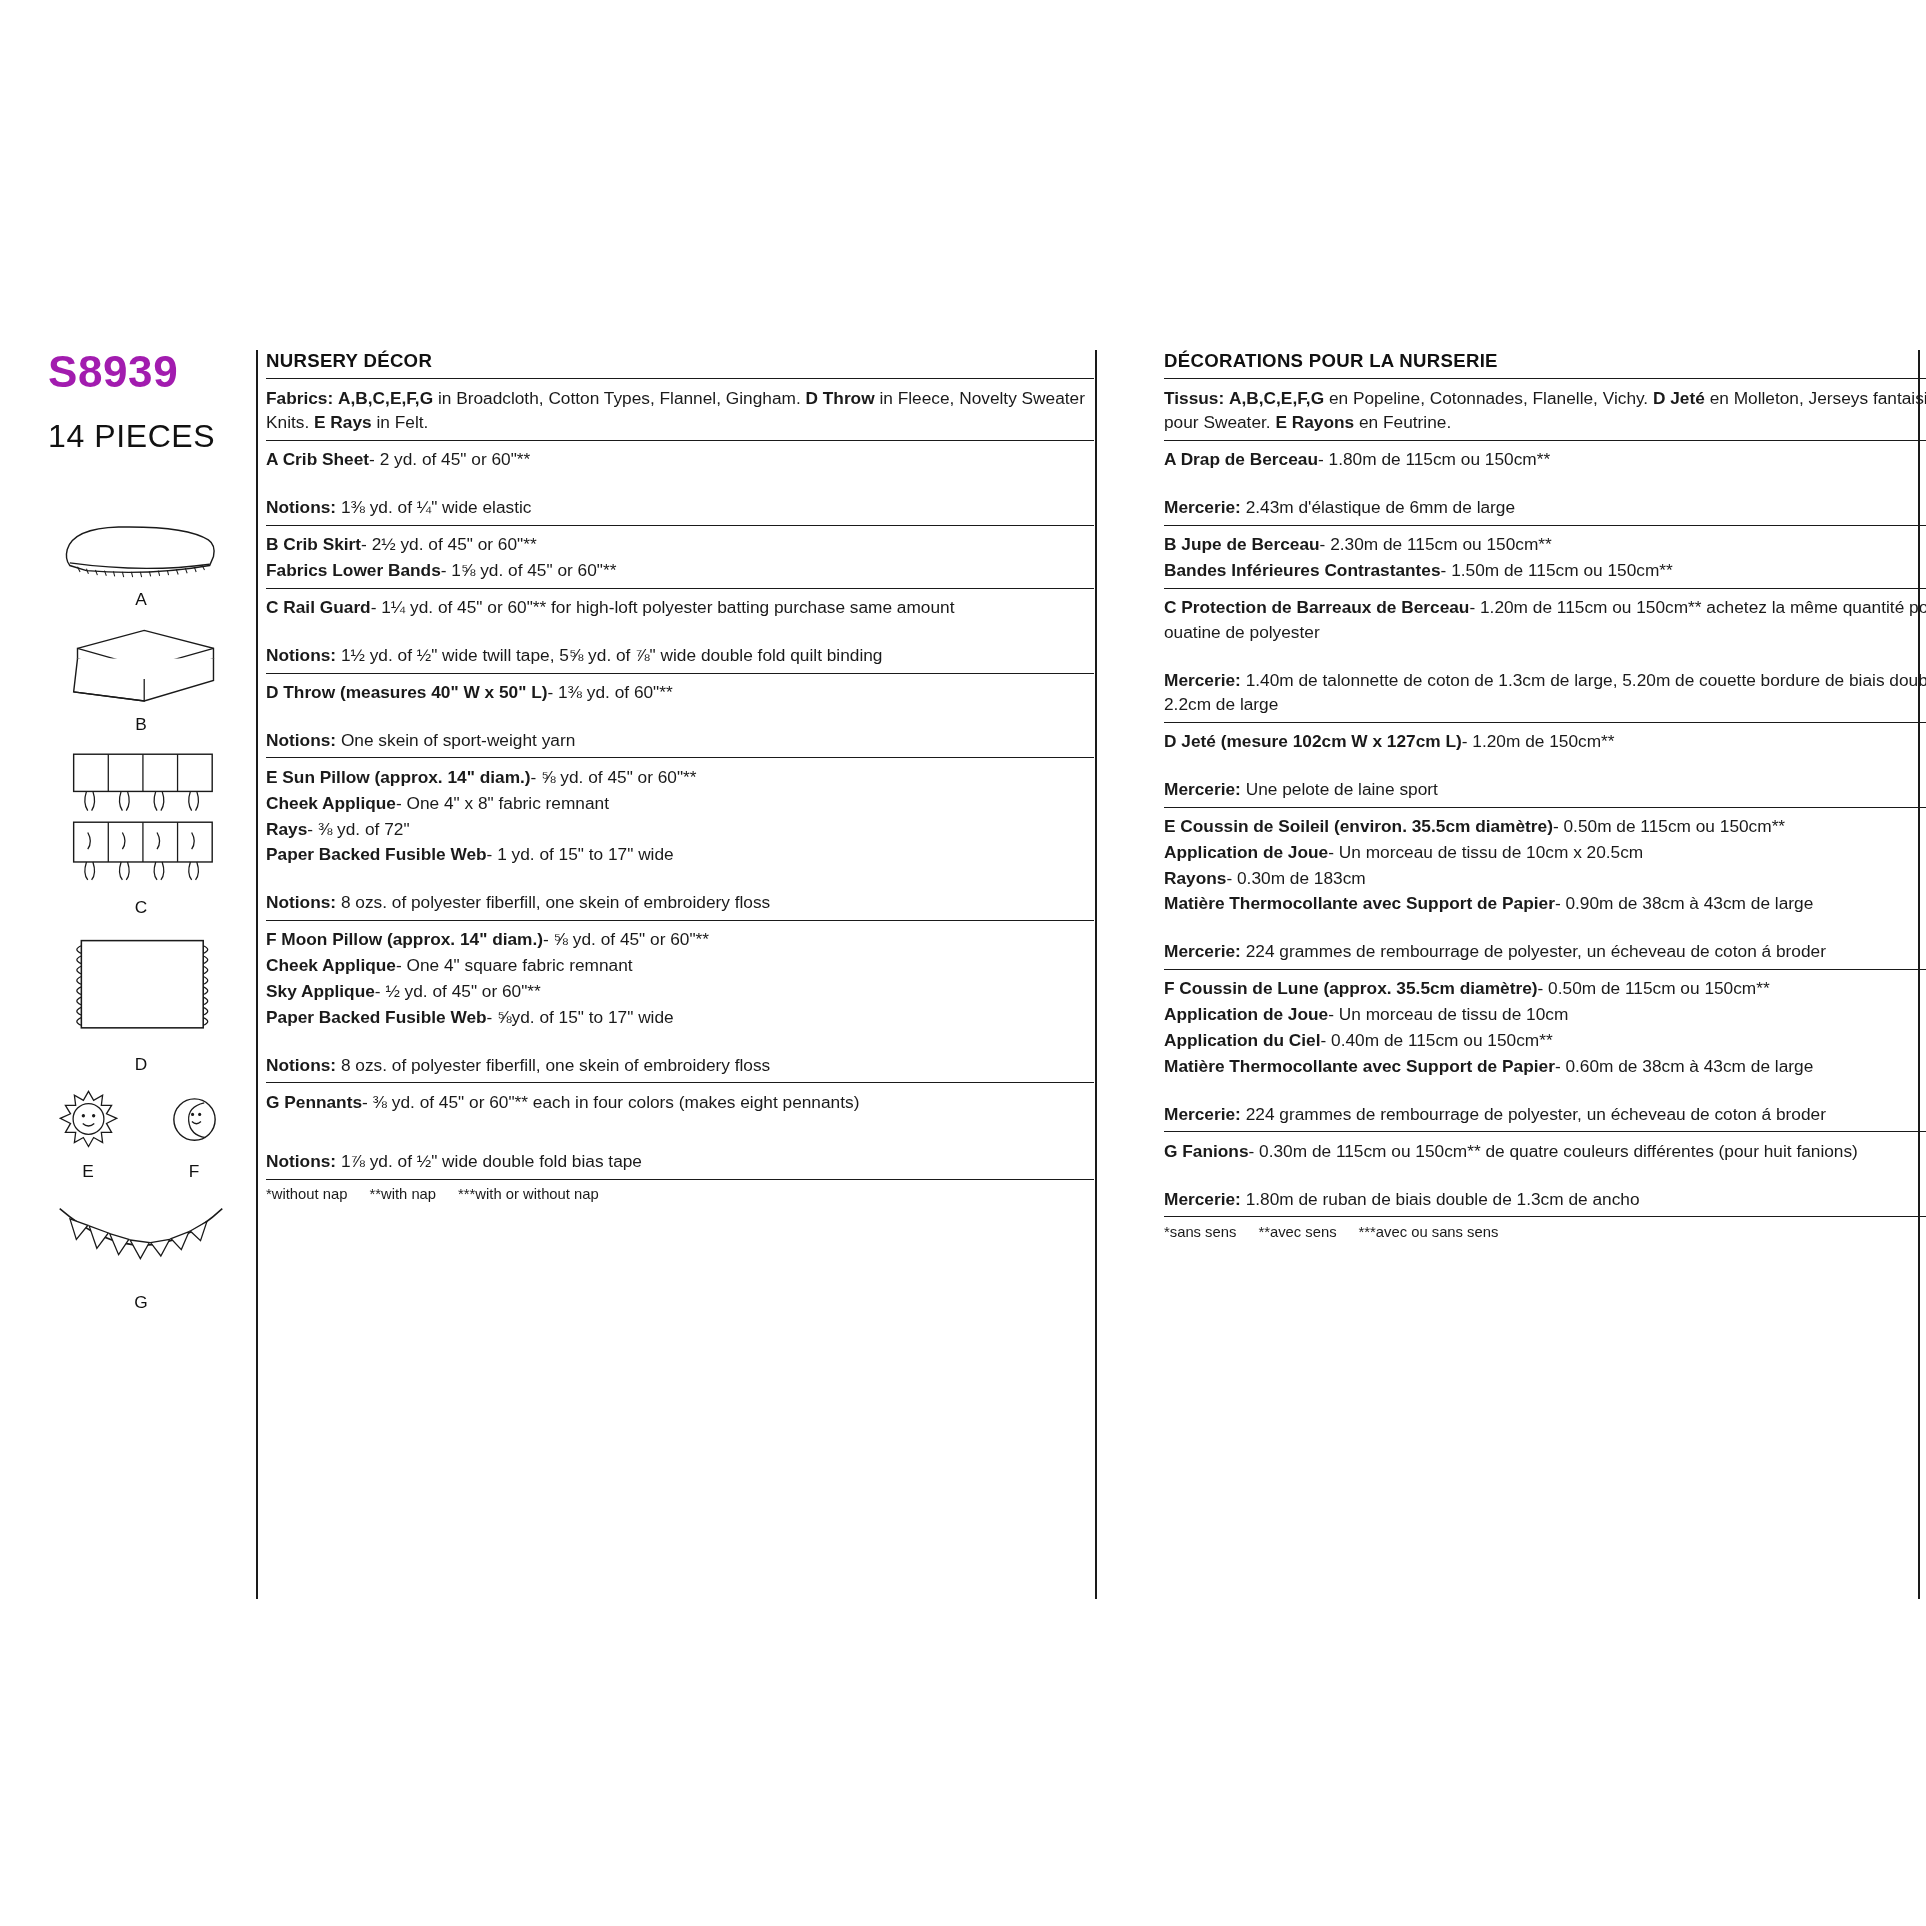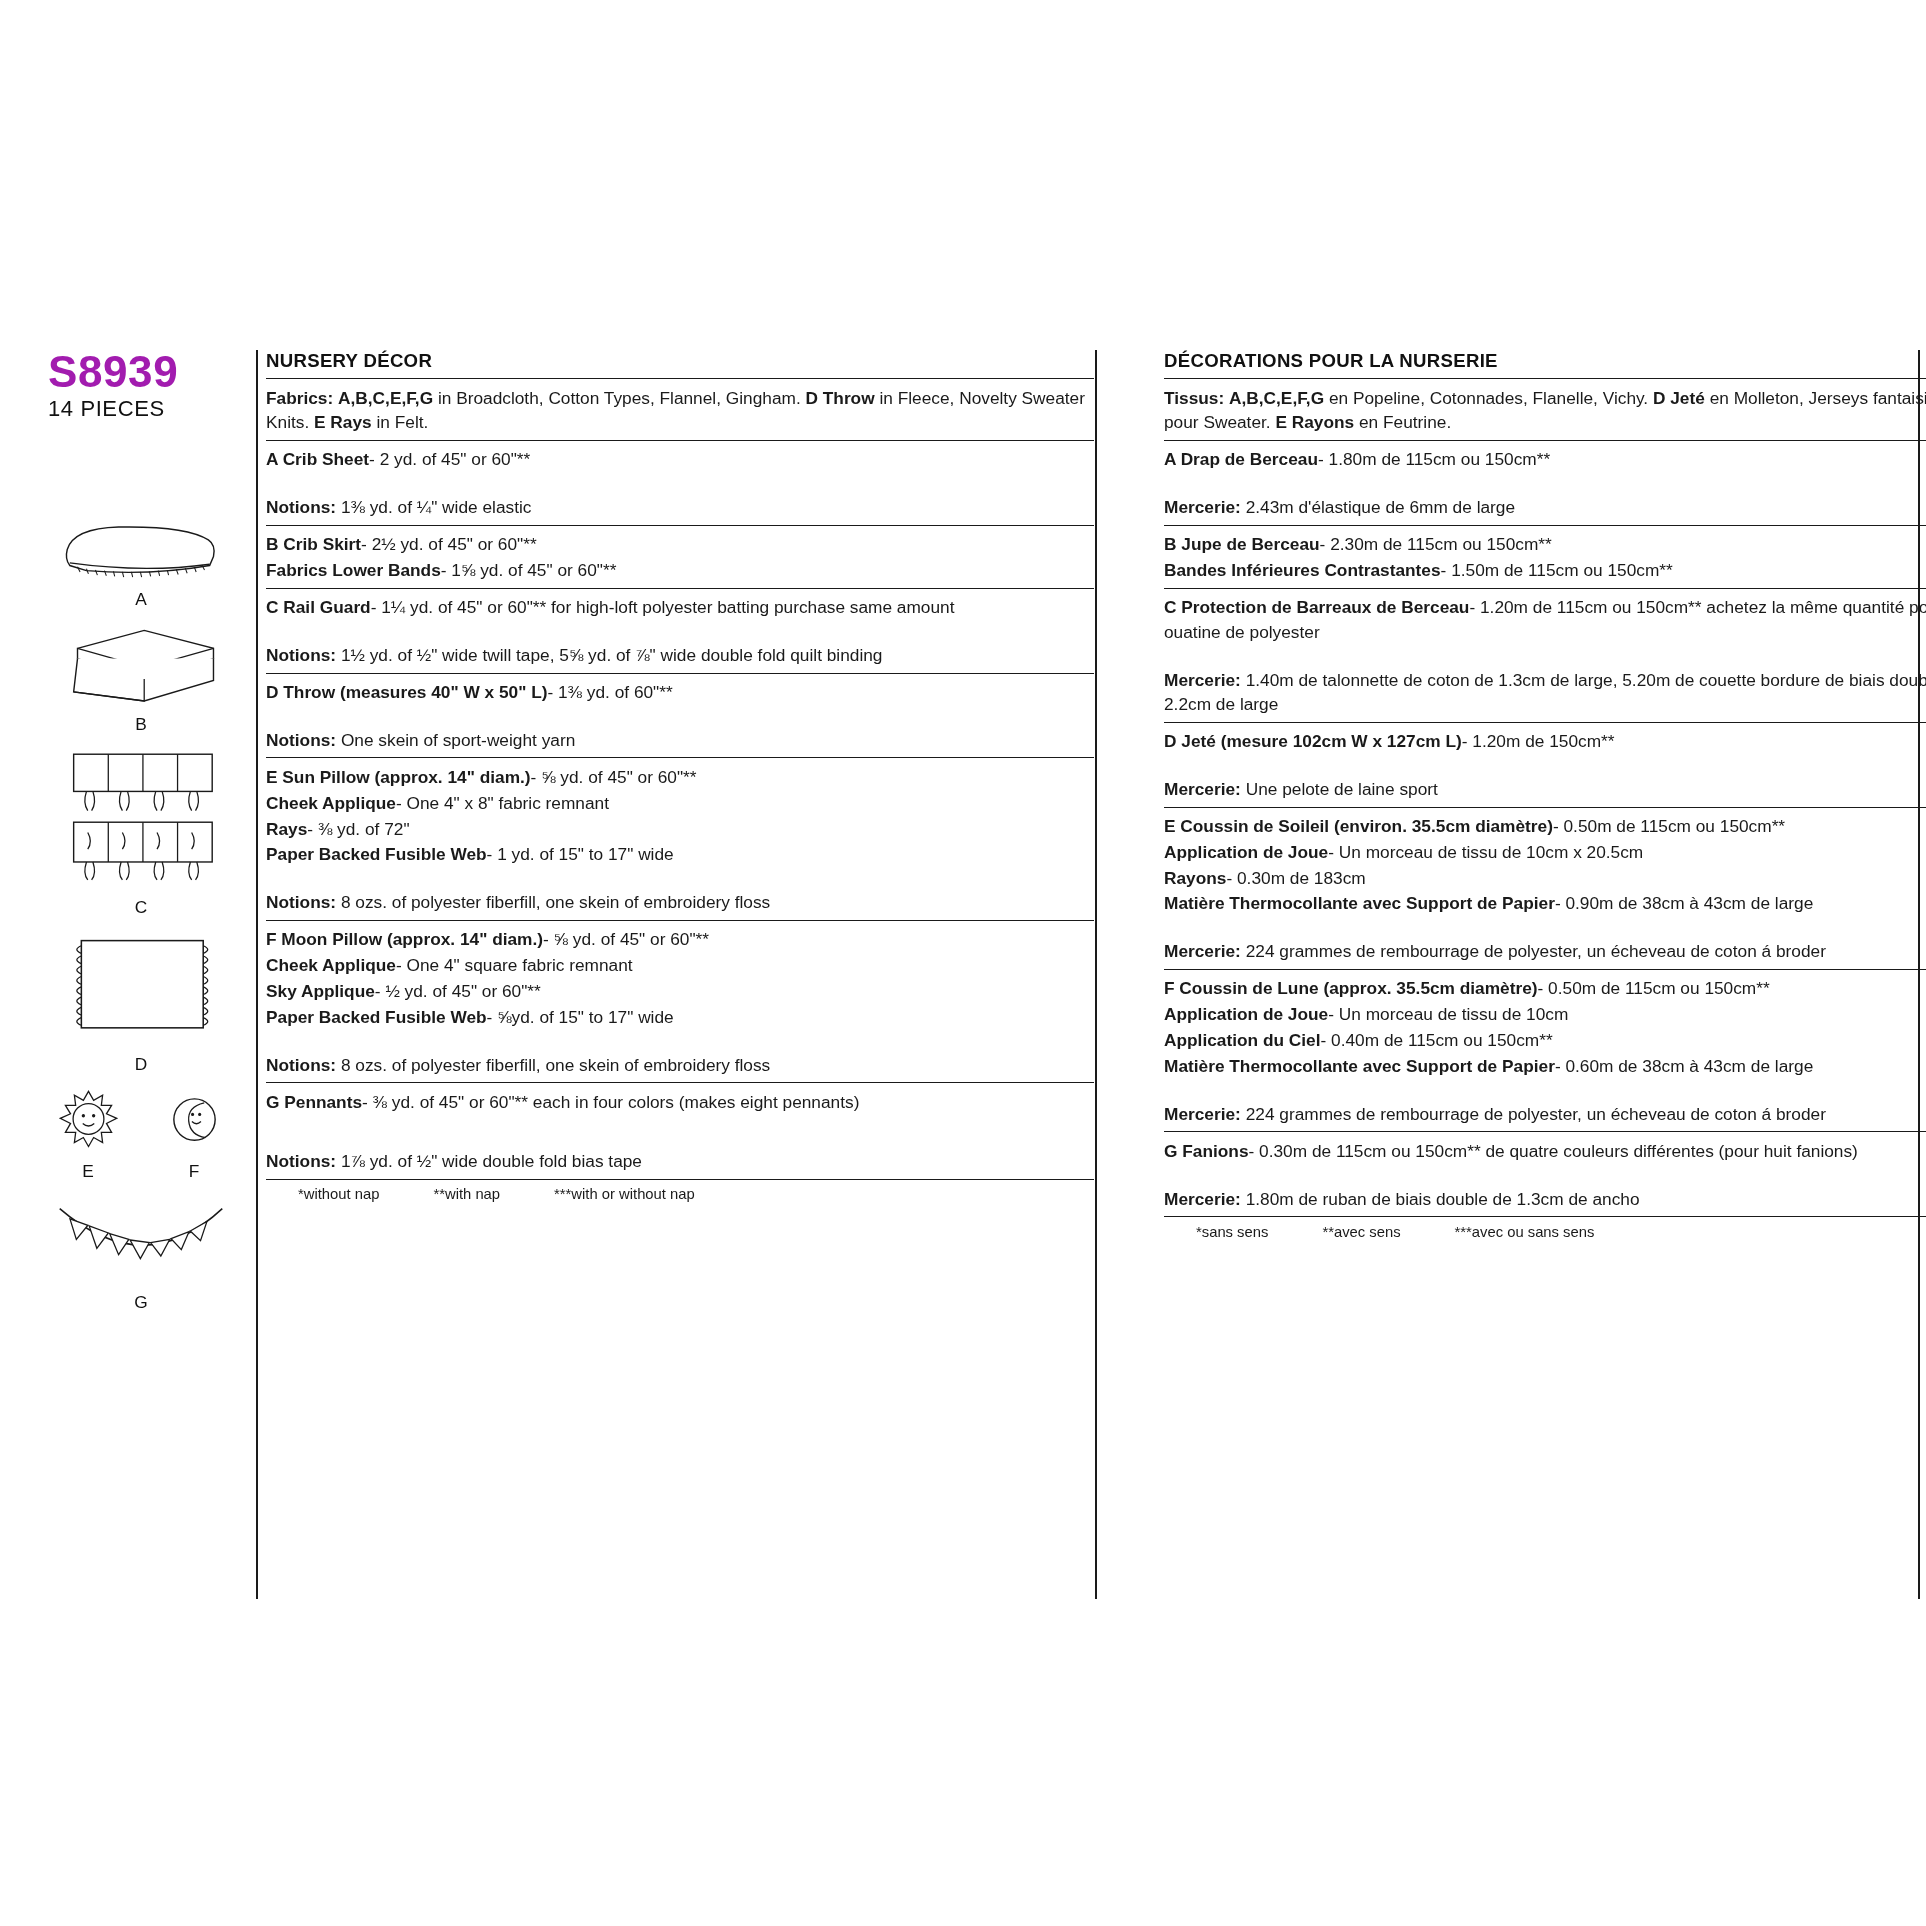--- a/index.html
+++ b/index.html
@@ -30,23 +30,23 @@
     width: 205px;
   }
   .pattern-number {
     font-size: 44px;
     font-weight: bold;
     letter-spacing: 0.6px;
     line-height: 1.0;
     color: #a21caf;
   }
   .piece-count {
-    font-size: 22px;
+    font-size: 32px;
     letter-spacing: 0.6px;
-    margin-top: 2px;
+    margin-top: 24px;
     color: #111;
   }
   .thumbs {
     position: absolute;
     left: 35px;
     top: 514px;
     width: 212px;
   }
   .thumb {
     width: 212px;
@@ -98,21 +98,21 @@
   }
   .block p { margin: 0 0 1.3px 0; }
   .b { font-weight: bold; }
   .spacer-sm { height: 11.6px; }
   .spacer-md { height: 22px; }
   .footnote {
     font-size: 14.8px;
     margin-top: 5.1px;
     color: #1a1a1a;
   }
-  .footnote span { margin-right: 22px; margin-left: 32px; }
+  .footnote span { margin-right: 22px; }
 </style>
 </head>
 <body>
 
 <div class="page">
 
   <div class="id-col">
     <div class="pattern-number">S8939</div>
     <div class="piece-count">14 PIECES</div>
   </div>

